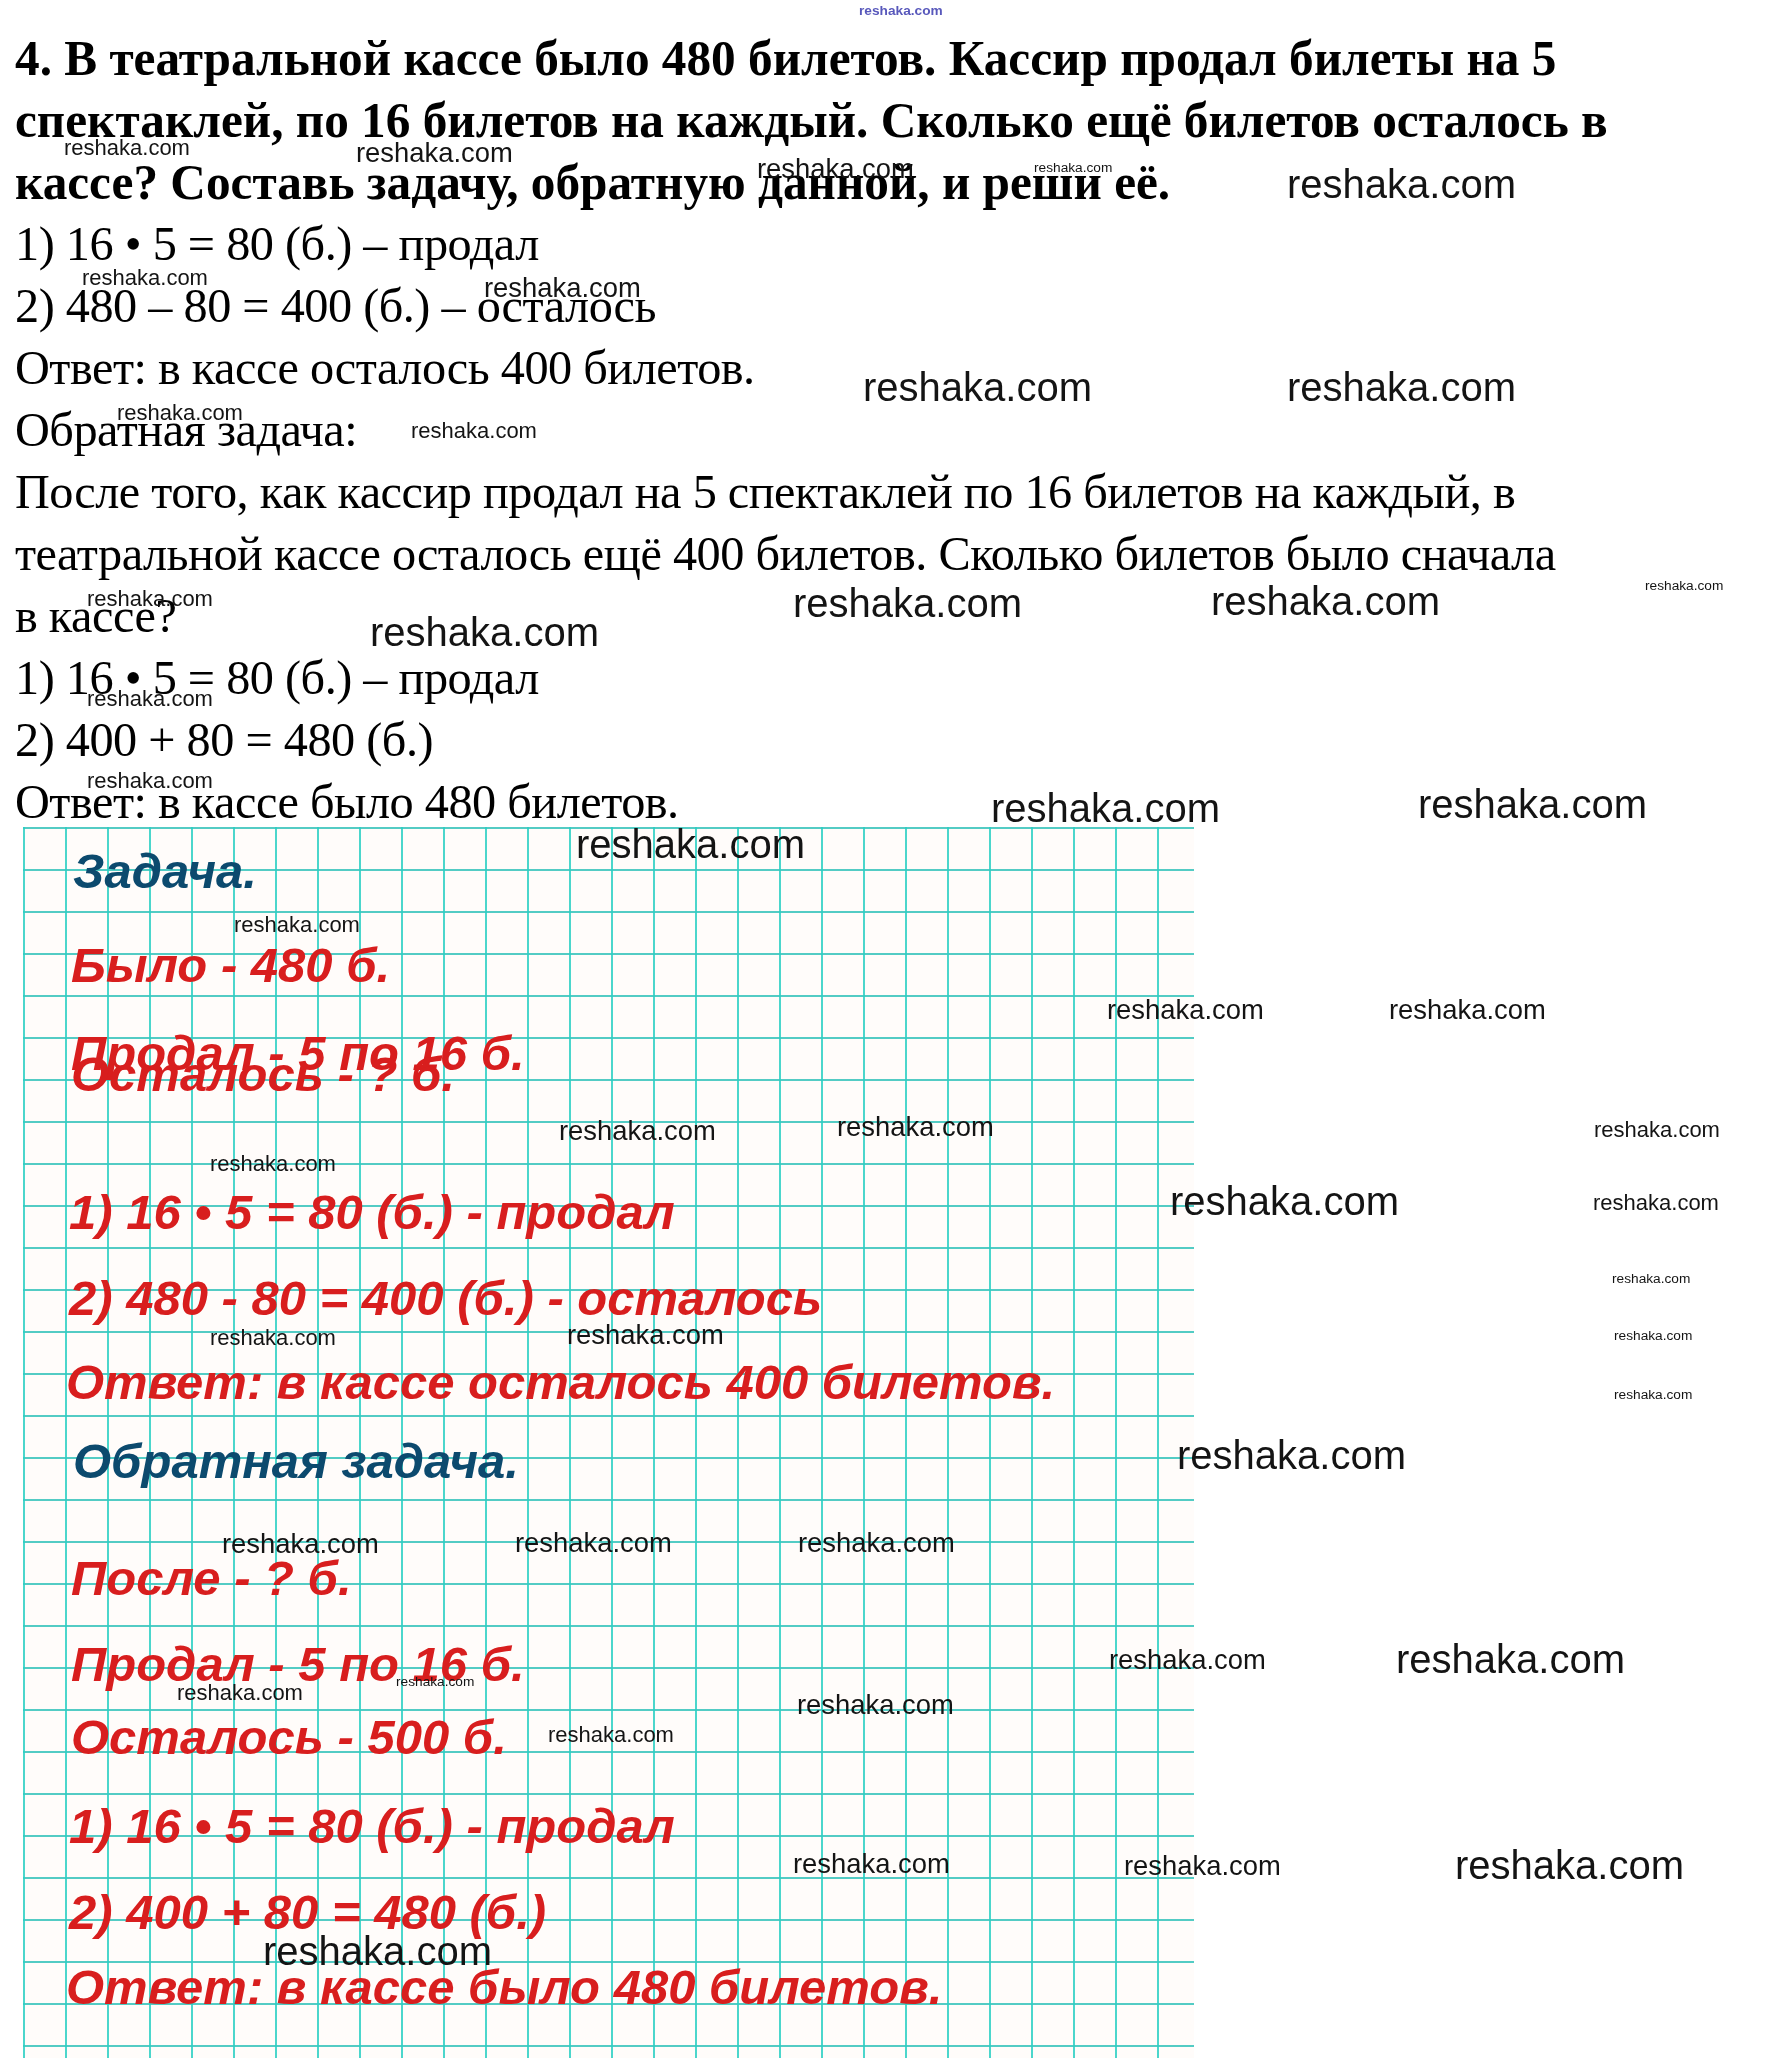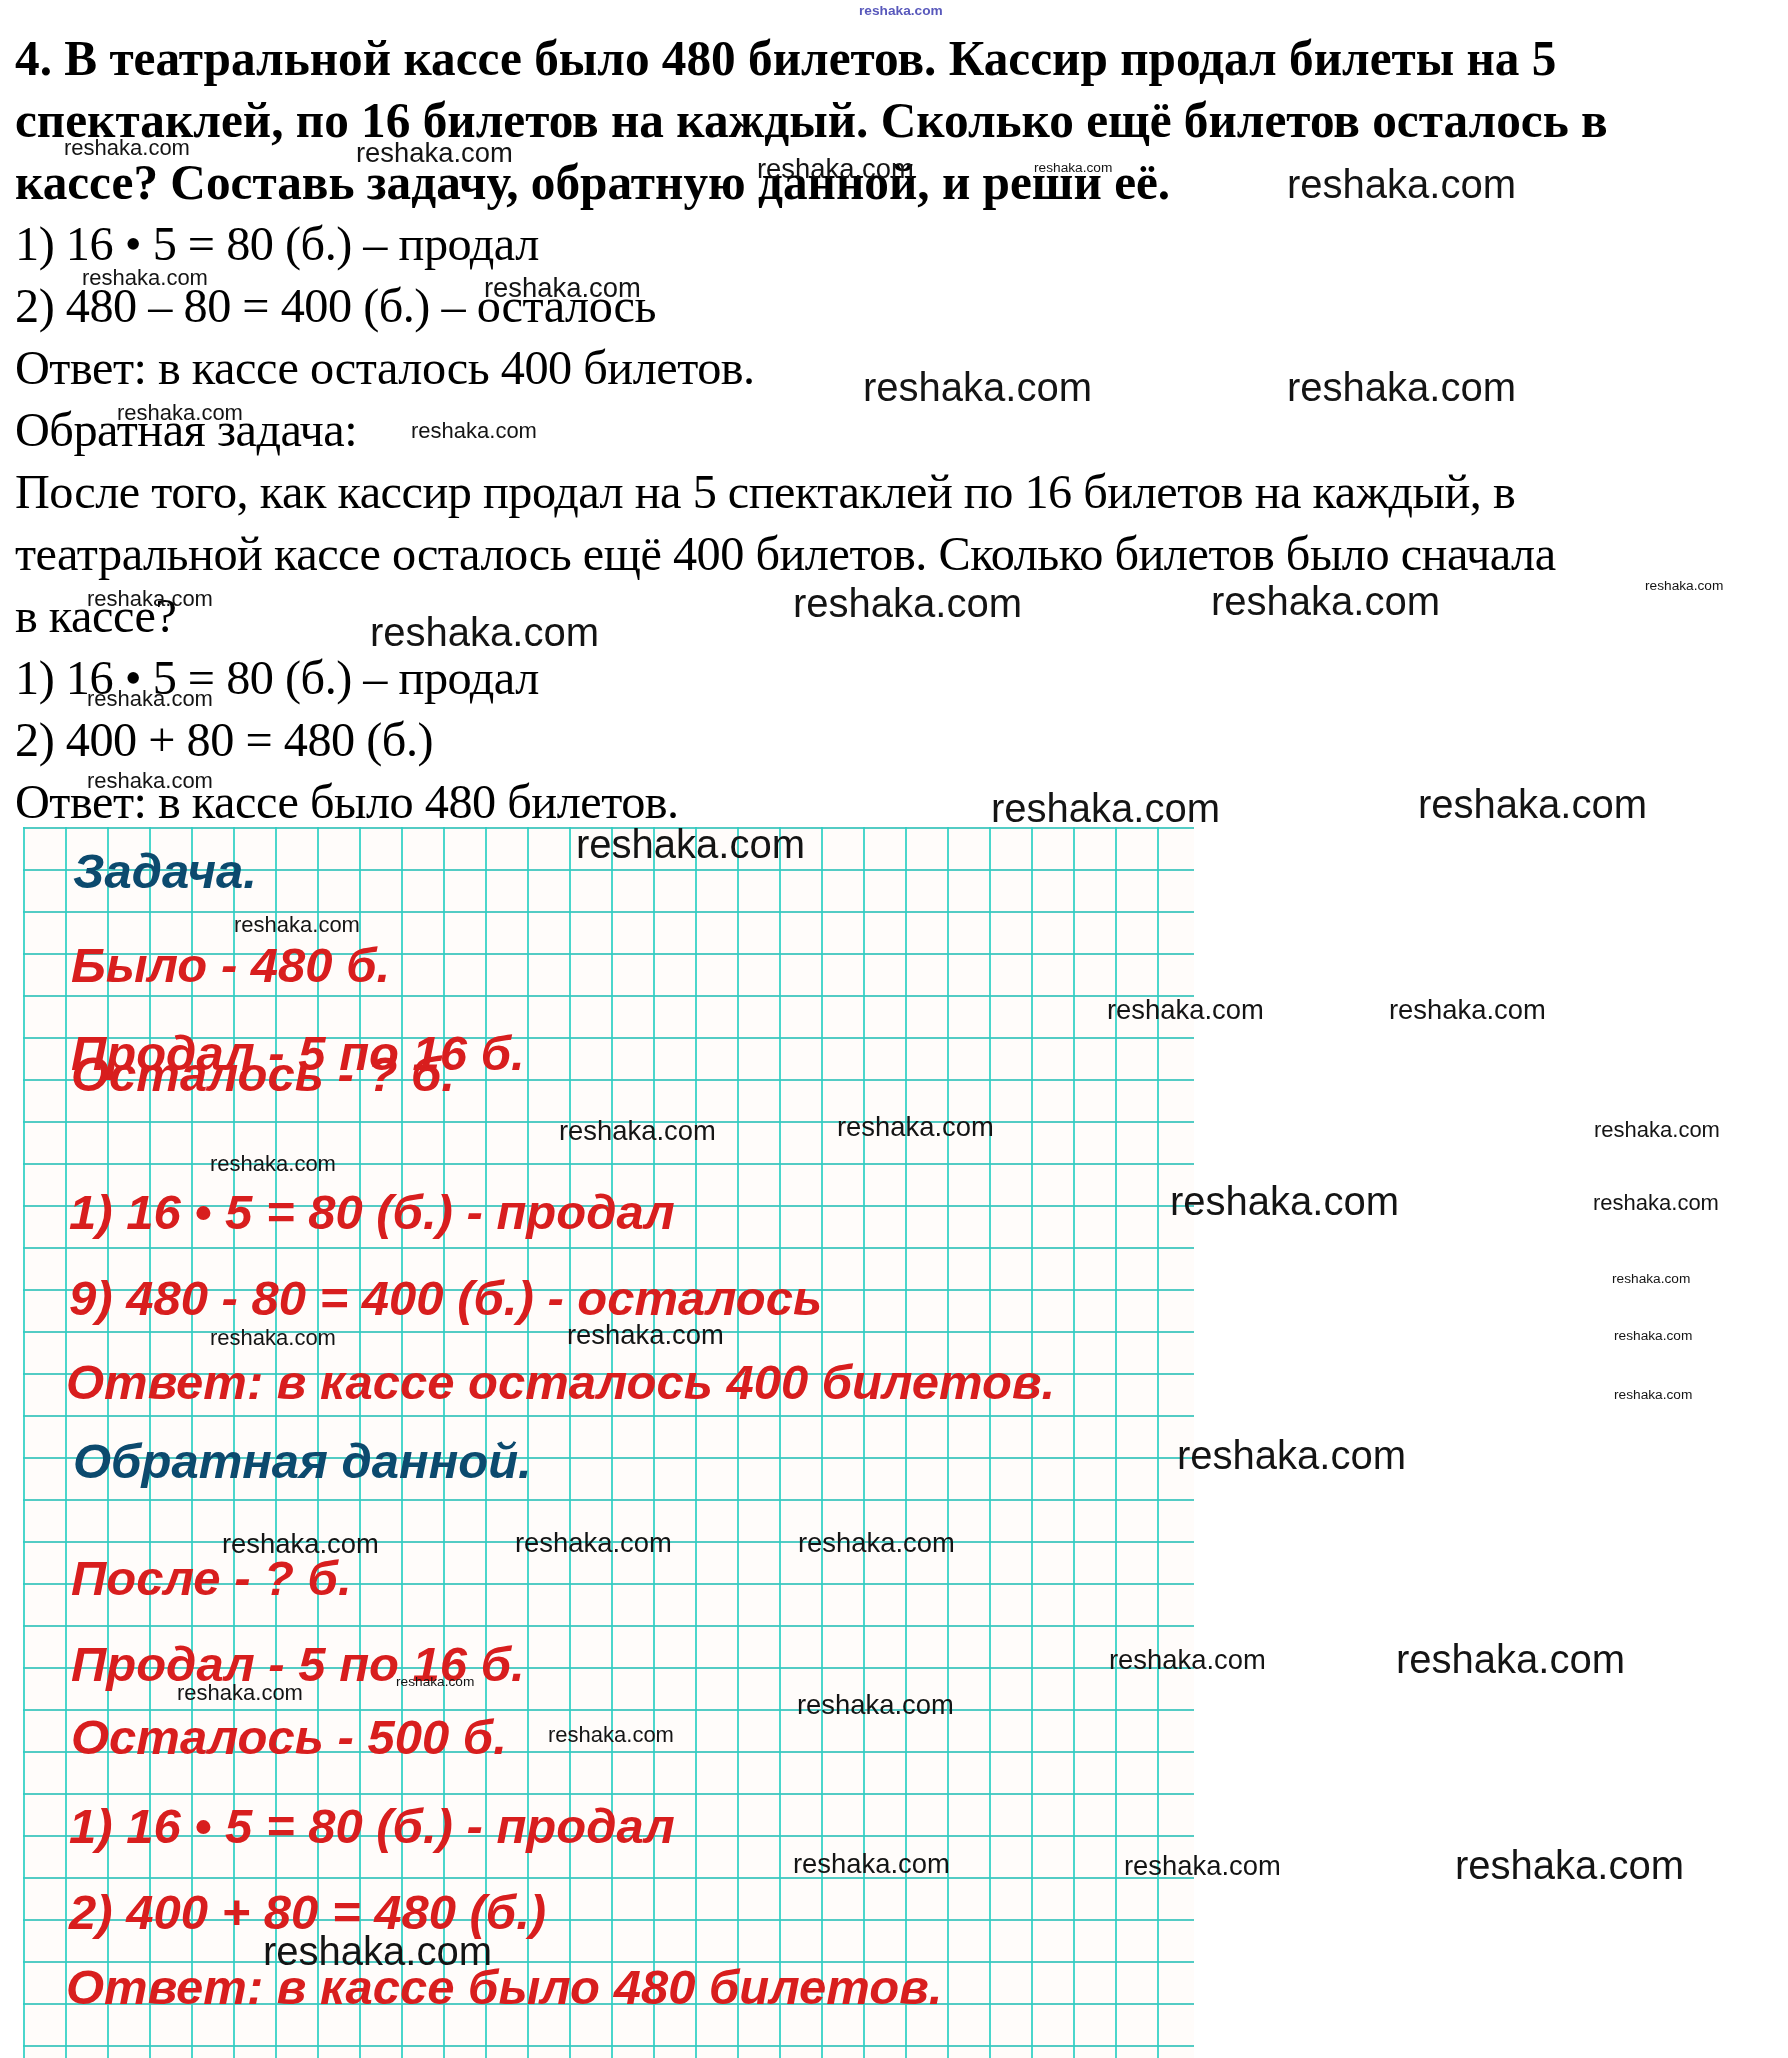--- a/index.html
+++ b/index.html
@@ -65,23 +65,23 @@
     <div class="pline">Ответ: в кассе было 480 билетов.</div>
   </div>
 
   <div class="notebook"></div>
 
   <div class="nrow dark" style="left:73px;top:845px;">Задача.</div>
   <div class="nrow red" style="left:71px;top:939px;">Было - 480 б.</div>
   <div class="nrow red" style="left:71px;top:1027px;">Продал - 5 по 16 б.</div>
   <div class="nrow red" style="left:71px;top:1048px;">Осталось - ? б.</div>
   <div class="nrow red" style="left:69px;top:1186px;">1) 16 • 5 = 80 (б.) - продал</div>
-  <div class="nrow red" style="left:69px;top:1272px;">9) 480 - 80 = 400 (б.) - осталось</div>
+  <div class="nrow red" style="left:69px;top:1272px;">2) 480 - 80 = 400 (б.) - осталось</div>
   <div class="nrow red" style="left:66px;top:1356px;">Ответ: в кассе осталось 400 билетов.</div>
-  <div class="nrow dark" style="left:73px;top:1435px;">Обратная данной.</div>
+  <div class="nrow dark" style="left:73px;top:1435px;">Обратная задача.</div>
   <div class="nrow red" style="left:71px;top:1552px;">После - ? б.</div>
   <div class="nrow red" style="left:71px;top:1638px;">Продал - 5 по 16 б.</div>
   <div class="nrow red" style="left:71px;top:1711px;">Осталось - 500 б.</div>
   <div class="nrow red" style="left:69px;top:1800px;">1) 16 • 5 = 80 (б.) - продал</div>
   <div class="nrow red" style="left:69px;top:1886px;">2) 400 + 80 = 480 (б.)</div>
   <div class="nrow red" style="left:66px;top:1961px;">Ответ: в кассе было 480 билетов.</div>
 
   <div id="wm-layer">
       <span class="wm blue" style="left: 859px; top: 3.7px; font-size: 13.7px;">reshaka.com</span>
       <span class="wm" style="left: 64px; top: 137px; font-size: 22px;">reshaka.com</span>

